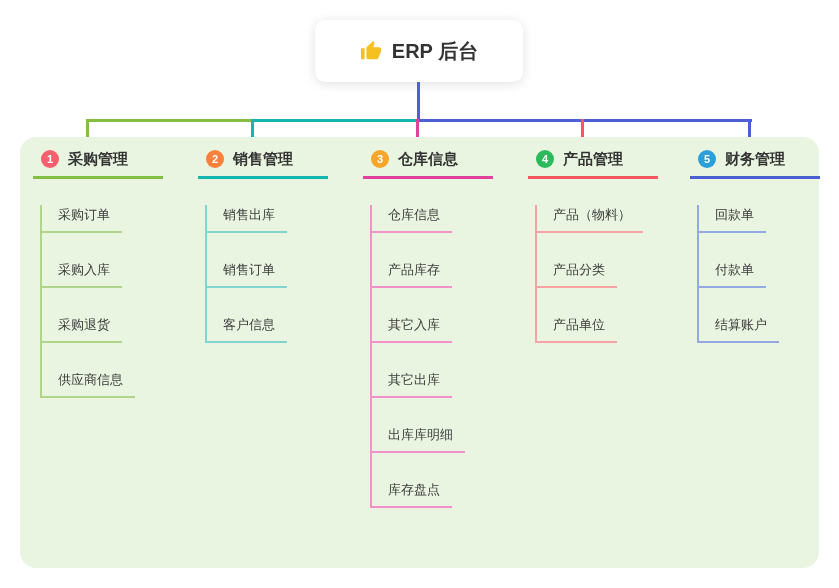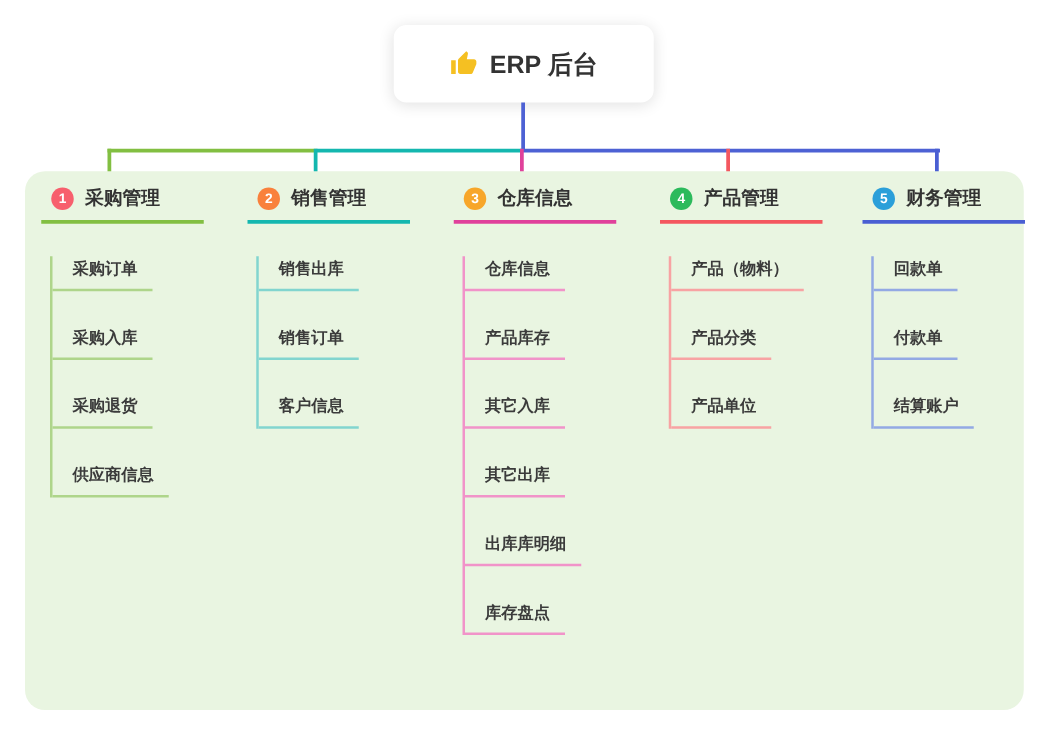--- a/index.html
+++ b/index.html
@@ -41,21 +41,21 @@
     width:max-content;min-width:104px;
     padding:0 18px 6px 8px;
     border-bottom:3px solid #999;
     font-size:15px;font-weight:700;color:#333;line-height:22px;
   }
   .badge{
     width:18px;height:18px;border-radius:50%;flex:0 0 auto;
     display:flex;align-items:center;justify-content:center;
     color:#fff;font-size:11px;font-weight:700;line-height:1;
   }
-  .kids{margin-left:7px;border-left:2px solid #ccc;font-weight:bold;}
+  .kids{margin-left:7px;border-left:2px solid #ccc;}
   .kid{
     width:max-content;
     margin-top:27px;
     padding:0 12px 7px 16px;
     border-bottom:2px solid #ccc;
     font-size:13px;line-height:19px;color:#3b3b3b;
   }
   .kid:first-child{margin-top:26px;}
 </style>
 </head>

